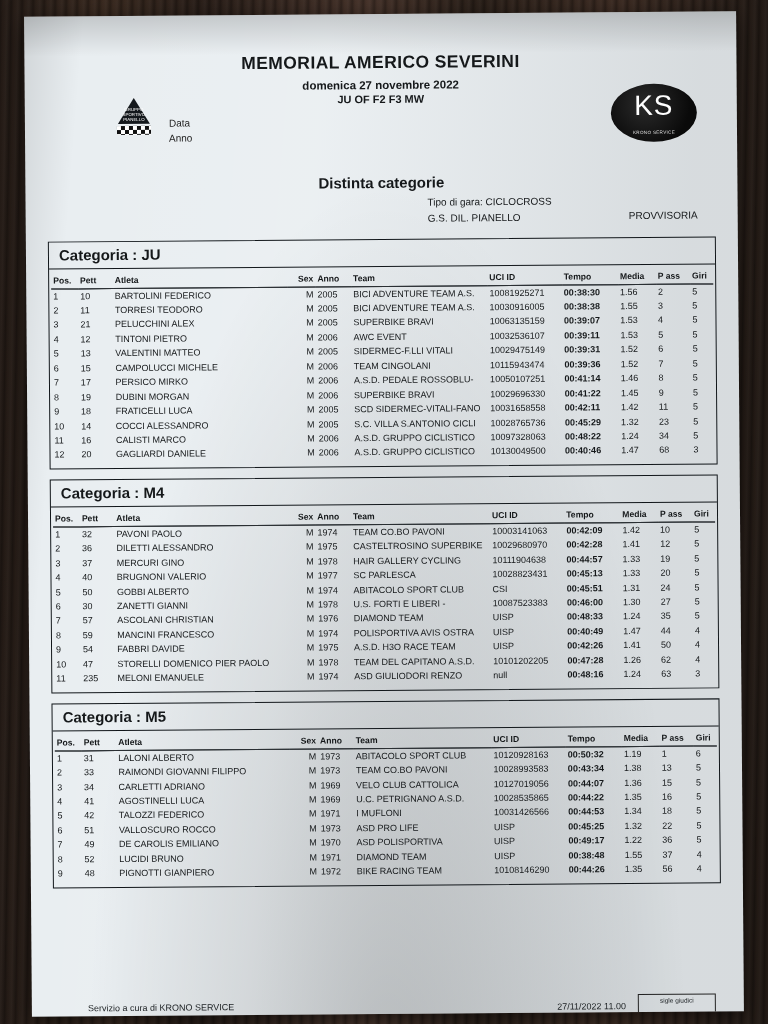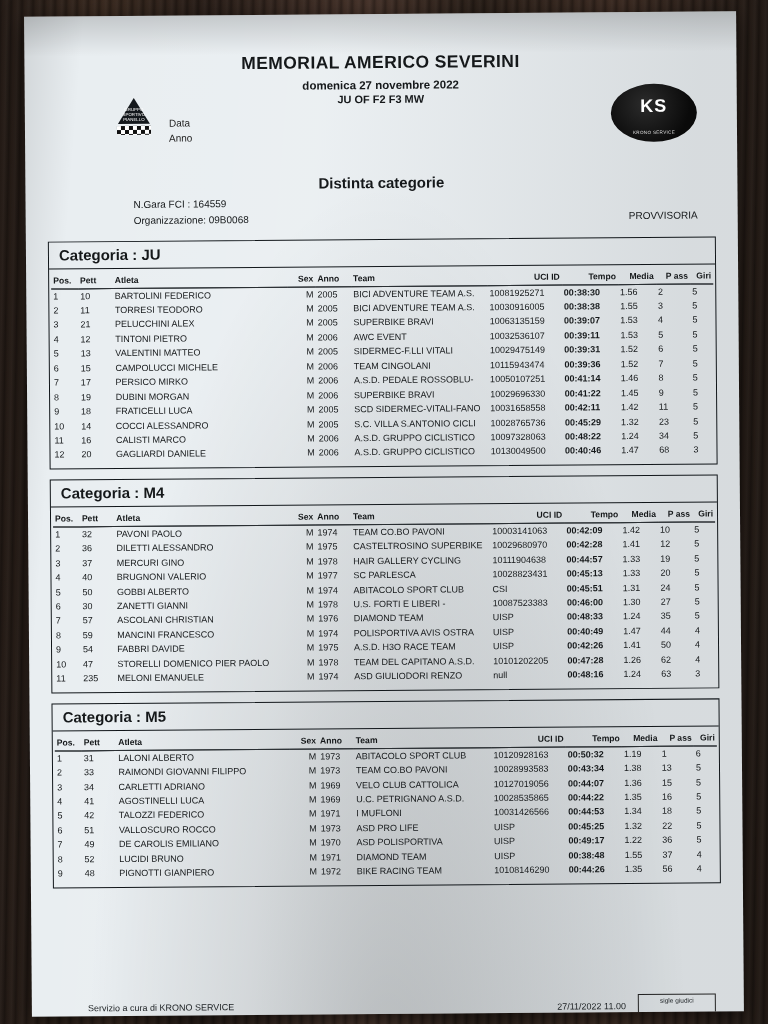--- a/index.html
+++ b/index.html
@@ -70,21 +70,21 @@
       repeating-conic-gradient(#111 0% 25%, #fff 0% 50%) 0 0/8px 8px;
   }
   .datagara{
     position:absolute;left:122px;top:62px;font-size:10px;line-height:1.5;color:#222;
   }
   .ks{
     position:absolute;right:18px;top:34px;width:86px;height:58px;border-radius:50%;
     background:radial-gradient(circle at 40% 35%, #2b2b2b 0%, #0a0a0a 70%);
     color:#fff;text-align:center;
   }
-  .ks .k{font-size:18px;font-weight:bold;line-height:44px;letter-spacing:1px;}
+  .ks .k{font-size:28px;font-weight:normal;line-height:44px;letter-spacing:1px;}
   .ks .s{position:absolute;bottom:7px;left:0;right:0;font-size:4.6px;letter-spacing:.3px;color:#ddd;}
 
   .disti{
     text-align:center;font-size:15px;font-weight:bold;margin-top:4px;
   }
   .meta{
     position:relative;height:34px;font-size:10px;margin-top:4px;
   }
   .meta .l{position:absolute;left:86px;top:0;line-height:1.6;}
   .meta .c{position:absolute;left:380px;top:0;line-height:1.6;}
@@ -109,21 +109,21 @@
   .c-pett{width:34px;}
   .c-atleta{width:196px;}
   .c-sex{width:26px;text-align:right;}
   .c-anno{width:34px;margin-left:15px;}
   .c-team{width:150px;}
   .c-uci{width:74px;text-align:left;}
   .c-tempo{width:56px;font-weight:bold;}
   .c-media{width:36px;margin-left:23px;}
   .c-pass{width:34px;margin-left:43px;}
   .c-giri{width:20px;}
-  th.c-uci,th.c-tempo,th.c-media,th.c-pass,th.c-giri{text-align:right;}
+  th.c-uci,th.c-tempo,th.c-media,th.c-pass,th.c-giri{text-align:left;}
   .tbl-wrap{padding:3px 2px 6px 2px;}
 
   
   .foot{
     position:absolute;left:22px;right:22px;bottom:14px;font-size:9px;color:#1b1f22;
   }
   .foot .lft{position:absolute;left:34px;top:0;line-height:1.55;}
   .foot .rgt{position:absolute;right:96px;top:0;line-height:1.8;text-align:left;}
   .foot .box{
     position:absolute;right:6px;top:-4px;width:78px;height:44px;border:1px solid #222;
@@ -154,23 +154,23 @@
       <div class="s">KRONO SERVICE</div>
     </div>
     <div class="title">MEMORIAL AMERICO SEVERINI</div>
     <div class="subtitle">domenica 27 novembre 2022</div>
     <div class="subtitle2">JU OF F2 F3 MW</div>
   </div>
 
   <div class="disti">Distinta categorie</div>
 
   <div class="meta">
-    <div class="l">
-      <div>N.Gara FCI : 164559</div>
-      <div>Organizzazione: 09B0068</div>
+    <div class="c">
+      <div>Tipo di gara: CICLOCROSS</div>
+      <div>G.S. DIL. PIANELLO</div>
     </div>
     <div class="r">PROVVISORIA</div>
   </div>
 
   <div id="categories">
         <div class="cat">
           <div class="cat-head">Categoria : JU</div>
           <div class="tbl-wrap">
             <table>
               <thead>

